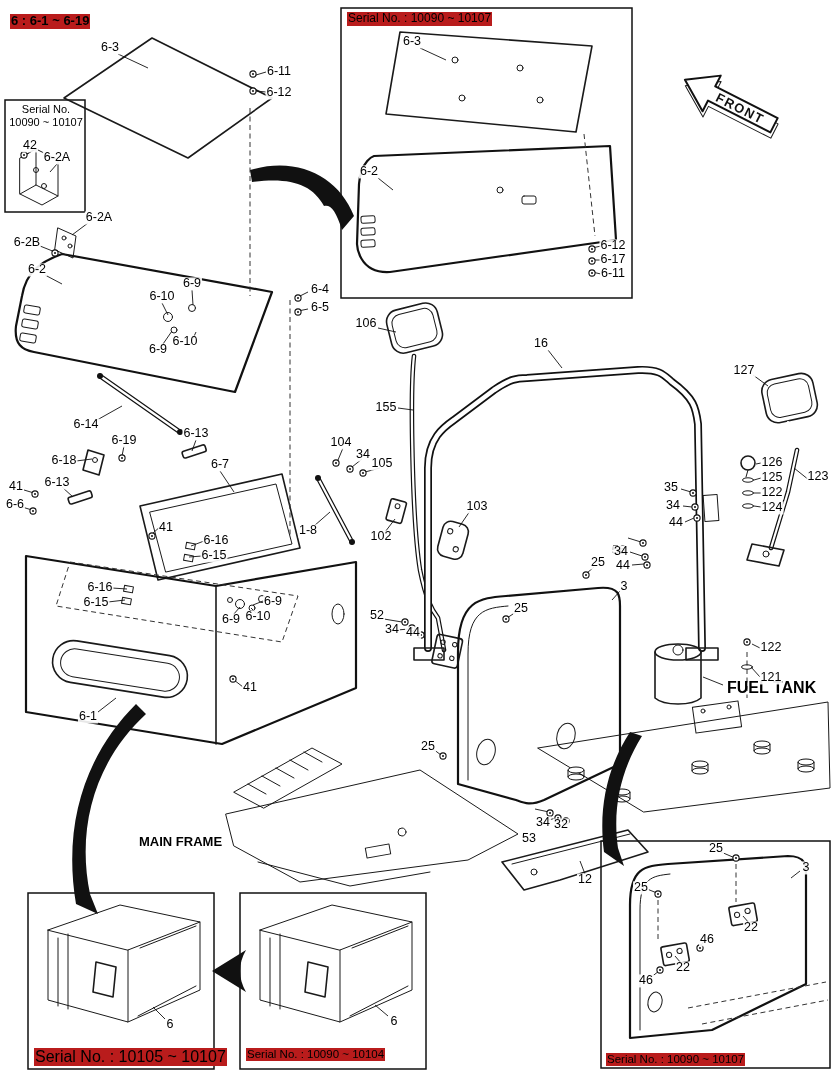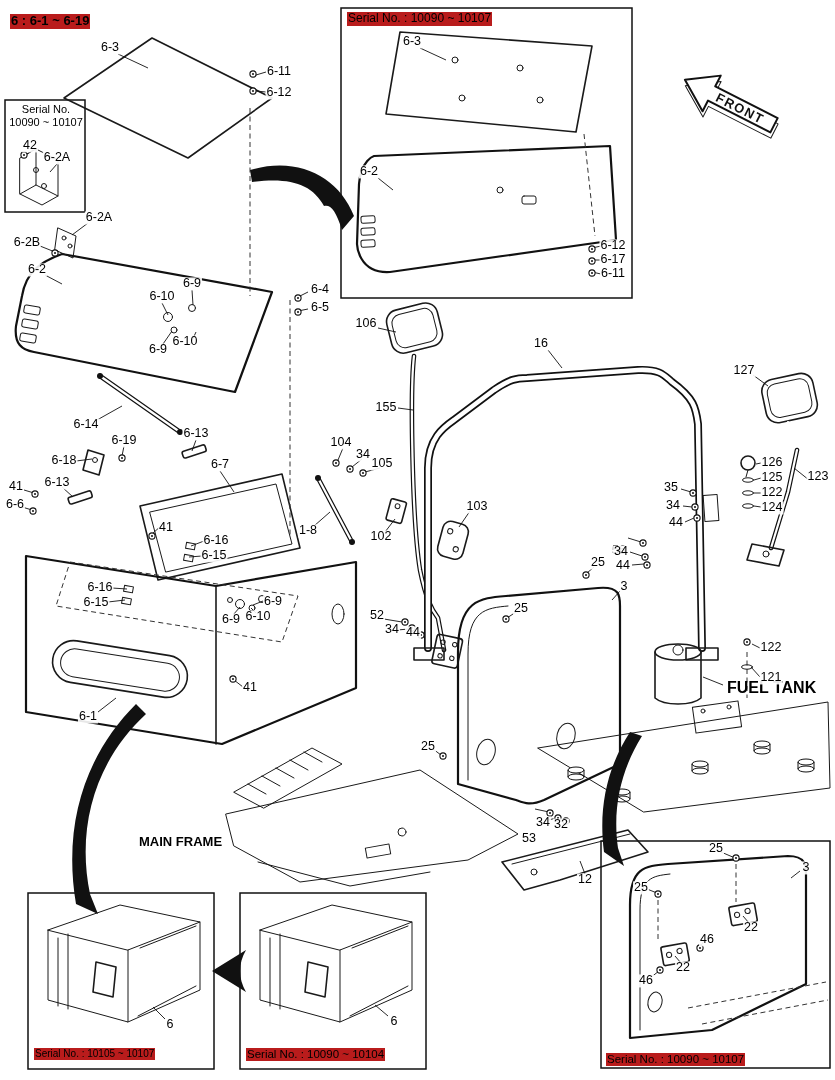--- a/index.html
+++ b/index.html
@@ -3,21 +3,21 @@
 <meta charset="utf-8">
 <style>
   html,body{margin:0;padding:0;background:#e8e8e8;}
   .page{position:relative;width:835px;height:1080px;background:#fff;overflow:hidden;
         font-family:"Liberation Sans", sans-serif;color:#000;}
   svg{position:absolute;left:0;top:0;z-index:1;}
   .plabel{position:absolute;z-index:3;white-space:pre;line-height:1.15;background:#b91c1c;padding:0 1px;}
   .t-title{left:10px;top:14px;font-size:13px;font-weight:bold;}
   .t-inset-tl{left:7px;top:103px;width:76px;text-align:center;font-size:11px;line-height:13px;background:transparent;}
   .t-inset-tr{left:347px;top:12px;font-size:12px;}
-  .t-inset-bl{left:34px;top:1048px;font-size:10px;}
+  .t-inset-bl{left:34px;top:1048px;font-size:16px;}
   .t-inset-bm{left:246px;top:1048px;font-size:11.5px;}
   .t-inset-br{left:606px;top:1053px;font-size:11.5px;}
   .t-mainframe{left:138px;top:835px;font-size:13px;font-weight:bold;background:transparent;}
   .t-fueltank{left:726px;top:679px;font-size:16px;font-weight:bold;background:transparent;}
   .callout{position:absolute;transform:translate(-50%,-50%);font-size:12.5px;line-height:1.05;
            white-space:nowrap;background:rgba(255,255,255,.9);padding:0 1px;z-index:3;}
   
   .ln{fill:none;stroke:#1a1a1a;stroke-width:1.6;stroke-linejoin:round;stroke-linecap:round;}
   .ln2{fill:none;stroke:#111;stroke-width:2.2;stroke-linejoin:round;stroke-linecap:round;}
   .thin{stroke-width:1;}

